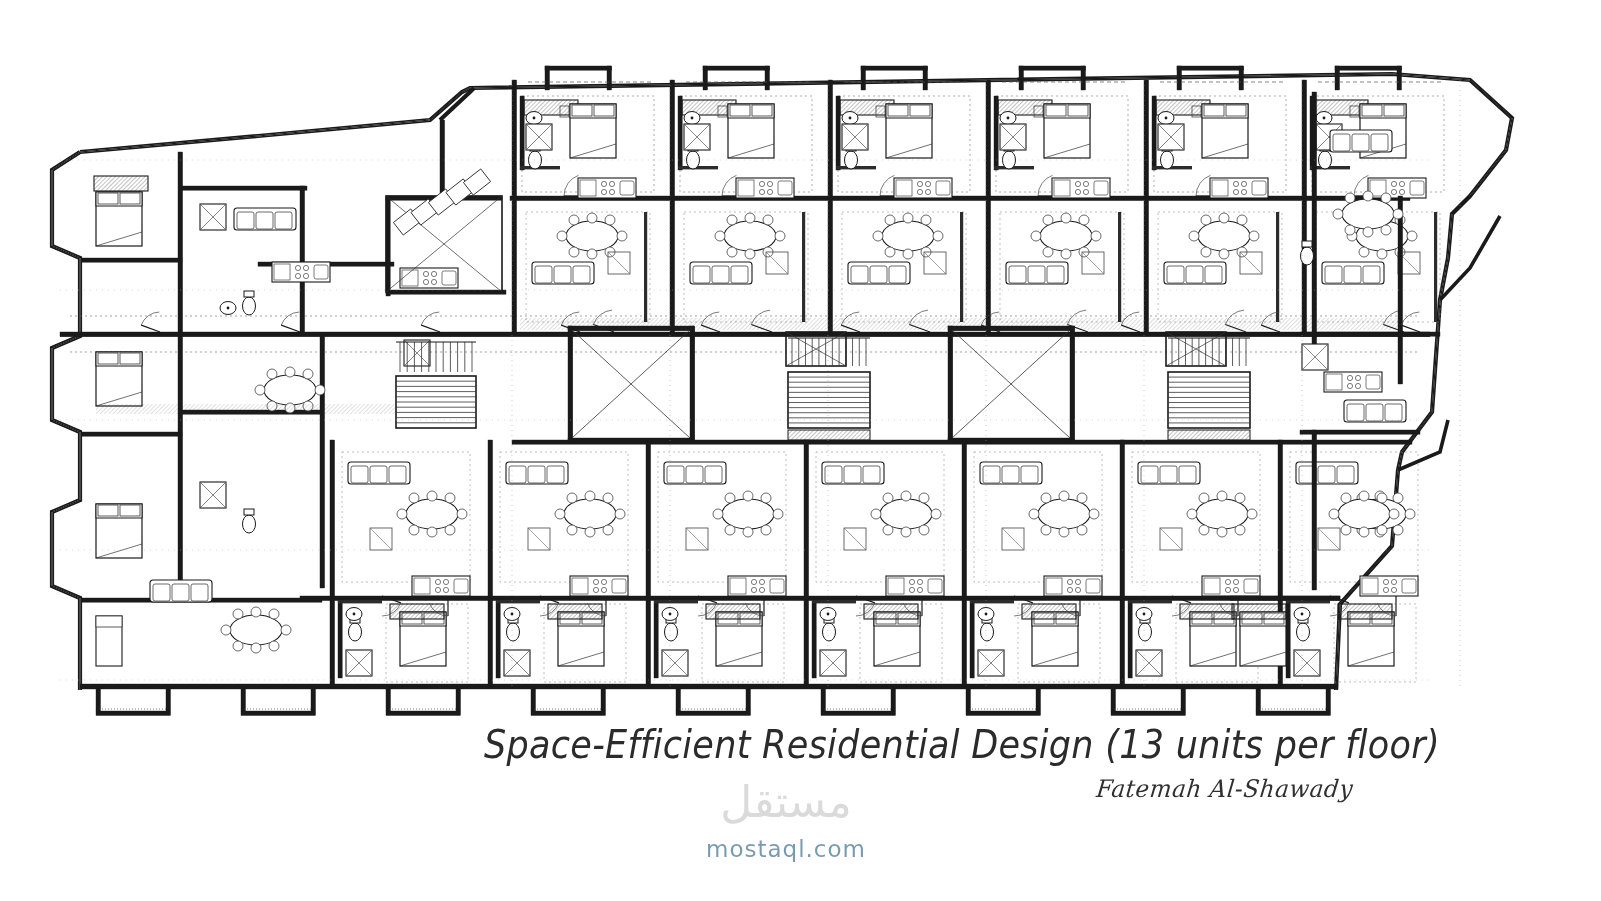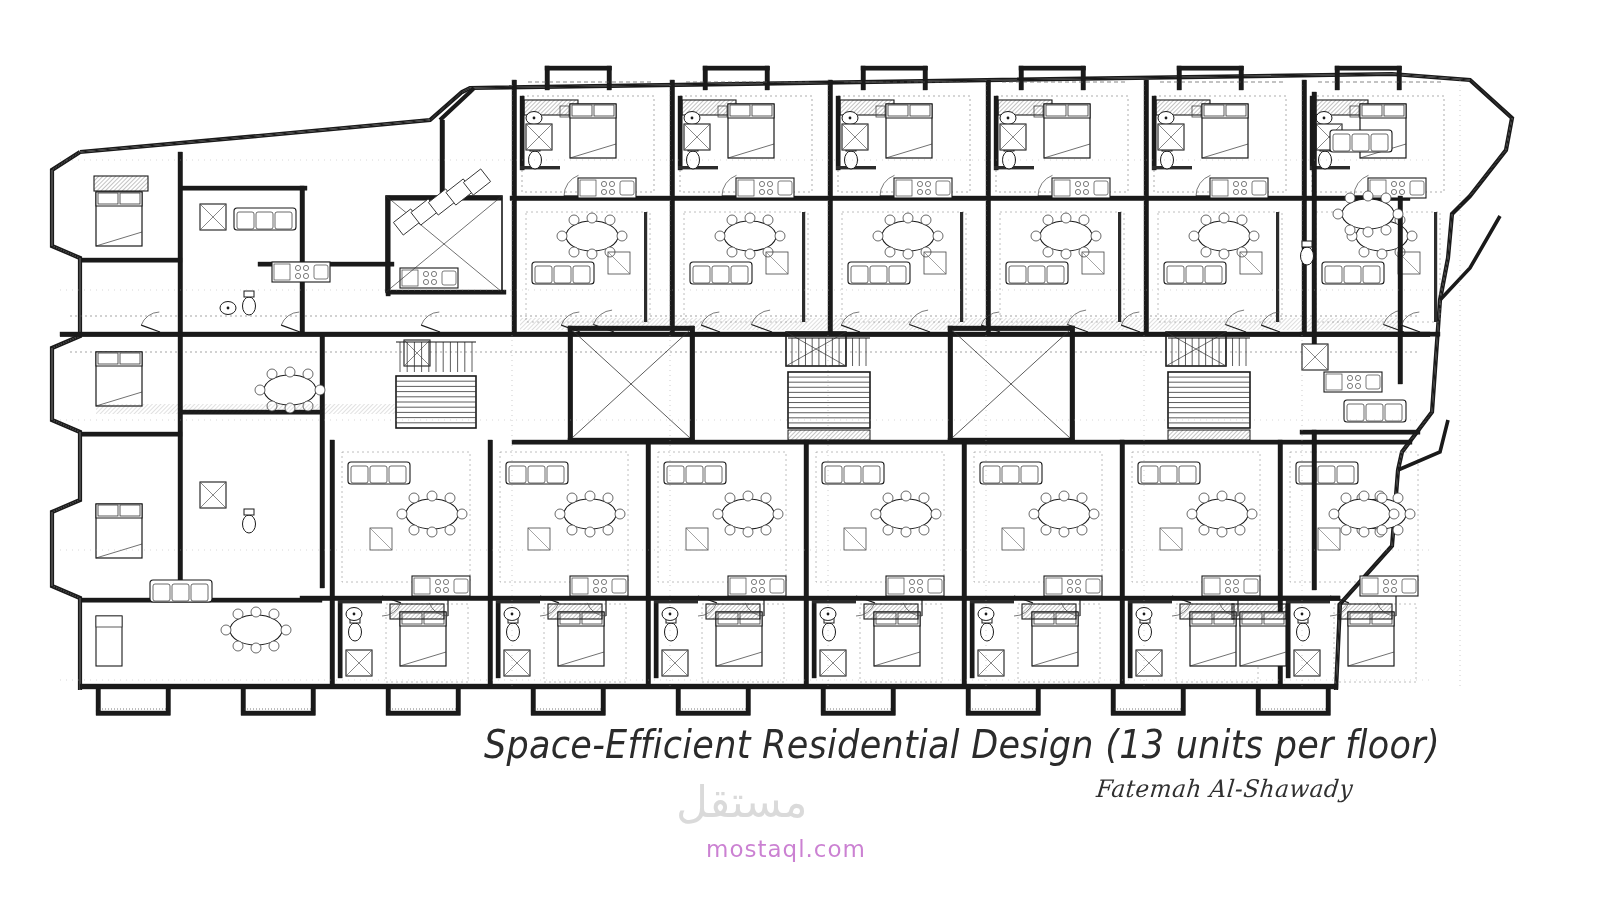--- a/index.html
+++ b/index.html
@@ -29,27 +29,27 @@
     letter-spacing:0.6px;
     transform:skewX(-6deg) scaleY(1.05);
     transform-origin:left top;
     color:#303030;
   }
   #wm{
     position:absolute;left:676px;top:780px;width:220px;height:92px;
     opacity:0.55;
   }
   #wm-ar{
-    position:absolute;left:0;top:-4px;width:220px;text-align:left;
+    position:absolute;left:0;top:-4px;width:220px;text-align:center;
     font-size:44px;color:#bdbdbd;font-family:"DejaVu Sans",sans-serif;
     letter-spacing:0px;
   }
   #wm-dom{
     position:absolute;left:0;top:56px;width:220px;text-align:center;
-    font-size:23px;color:#a21caf;font-family:"DejaVu Sans",sans-serif;
+    font-size:23px;color:#0c4a6e;font-family:"DejaVu Sans",sans-serif;
     letter-spacing:1px;
   }
 </style>
 </head>
 <body>
 
 <div id="page">
 
   <svg id="plan" viewBox="0 0 1601 901" xmlns="http://www.w3.org/2000/svg">
     <defs>

